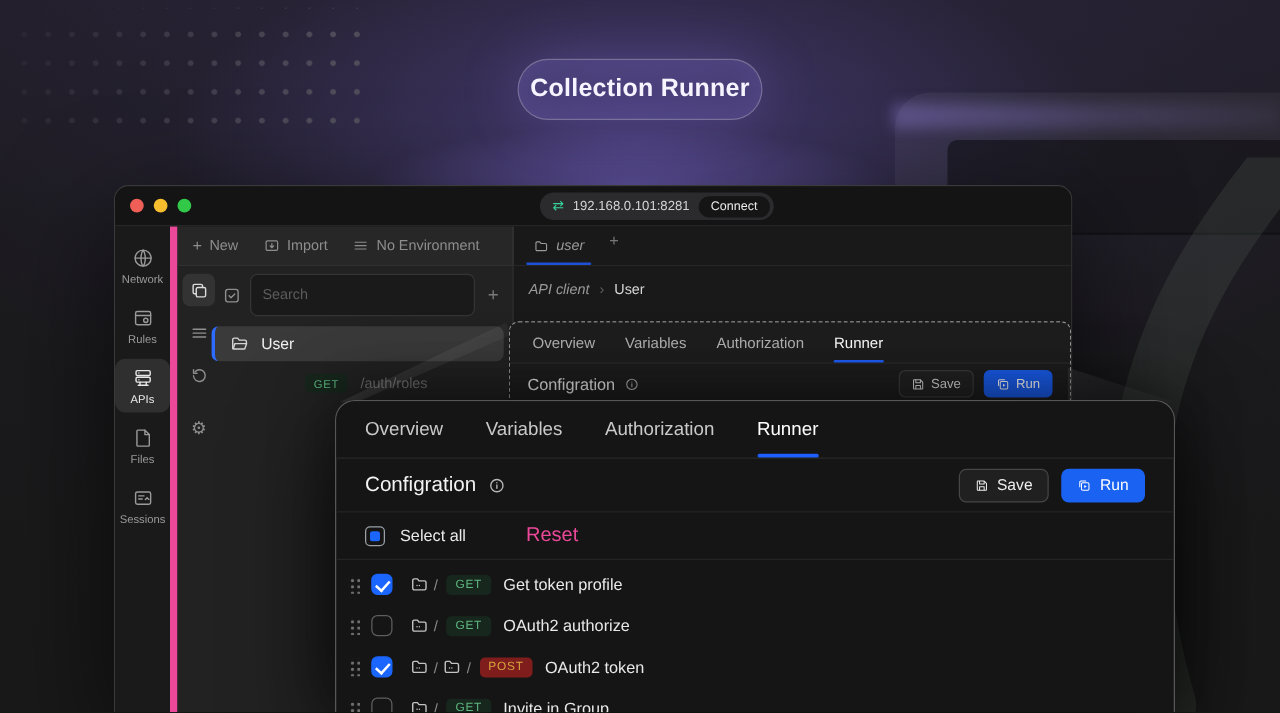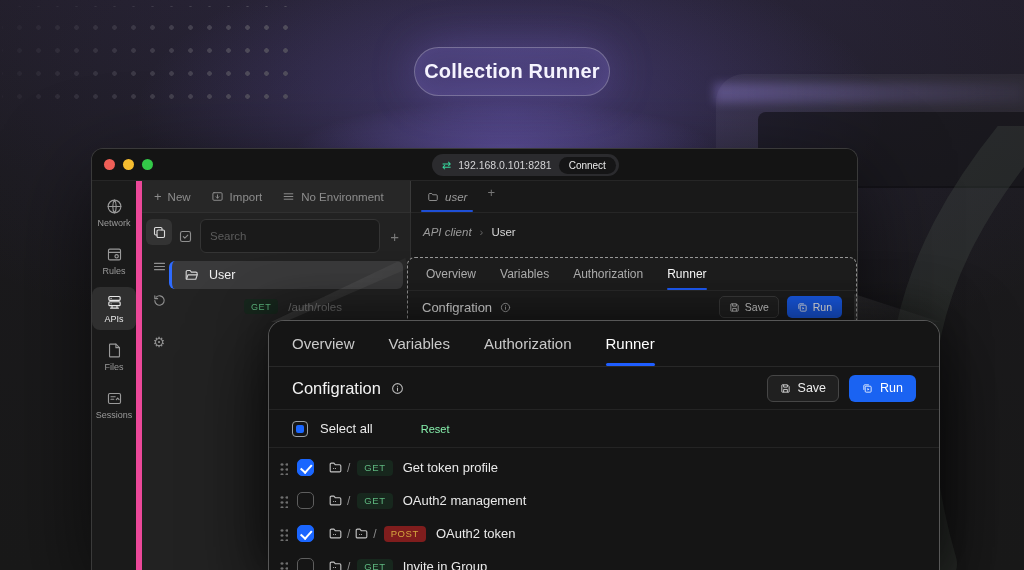--- a/index.html
+++ b/index.html
@@ -166,21 +166,21 @@
   .save-btn { gap:7px; height:27px; padding:0 12px; background:#202020;
     border:1px solid #464646; color:#ececec; font-size:12.5px; border-radius:6px; }
   .run-btn { gap:7px; height:27px; padding:0 13px; background:#1a63f2; color:#fff;
     font-size:12.5px; border-radius:6px; margin-left:10px; }
   .selectall-row { display:flex; align-items:center; height:38px; padding:0 23px;
     border-bottom:1px solid #242424; }
   .cbx-ind { width:16px; height:16px; border:1.5px solid #9aa0a6; border-radius:4px;
     display:flex; align-items:center; justify-content:center; }
   .cbx-ind::after { content:""; width:8px; height:8px; background:#1a66ff; border-radius:2px; }
   .selectall-label { color:#eaeaea; font-size:13px; margin-left:12px; }
-  .reset-label { color:#86efac; font-size:11px; margin-left:48px; }
+  .reset-label { color:#ec4899; font-size:16px; margin-left:48px; }
   .req-list { padding-top:3px; }
   .req-row { height:33px; display:flex; align-items:center; padding-left:10px; }
   .drag-handle { width:9px; height:14px; margin-right:9px;
     background-image:radial-gradient(circle, #6f6f6f 1.1px, transparent 1.5px);
     background-size:5px 5px; background-position:0.5px 1px; }
   .cbx { width:17px; height:17px; border:1.5px solid #5e5e5e; border-radius:5px;
     margin-right:14px; position:relative; background:transparent; }
   .cbx.on { background:#1a66ff; border-color:#1a66ff; }
   .cbx.on::after { content:""; position:absolute; left:5px; top:2px; width:4.5px; height:8.5px;
     border-right:2px solid #fff; border-bottom:2px solid #fff; transform:rotate(42deg); }
@@ -455,21 +455,21 @@
         <span class="drag-handle"></span>
         <span class="cbx"></span>
         <span class="req-folders">
           <svg viewBox="0 0 24 24" fill="none" stroke="currentColor" stroke-width="1.8" stroke-linejoin="round">
               <path d="M3.5 7a2 2 0 0 1 2-2h4l2 2.5h7a2 2 0 0 1 2 2V17a2 2 0 0 1-2 2h-13a2 2 0 0 1-2-2z"></path>
               <path d="M9 13.5h.01M12 13.5h.01" stroke-linecap="round"></path>
             </svg>
           <span class="slash">/</span>
         </span>
         <span class="method-badge m-get">GET</span>
-        <span class="req-name">OAuth2 management</span>
+        <span class="req-name">OAuth2 authorize</span>
       </div>
 
       <div class="req-row">
         <span class="drag-handle"></span>
         <span class="cbx on"></span>
         <span class="req-folders">
           <svg viewBox="0 0 24 24" fill="none" stroke="currentColor" stroke-width="1.8" stroke-linejoin="round">
               <path d="M3.5 7a2 2 0 0 1 2-2h4l2 2.5h7a2 2 0 0 1 2 2V17a2 2 0 0 1-2 2h-13a2 2 0 0 1-2-2z"></path>
               <path d="M9 13.5h.01M12 13.5h.01" stroke-linecap="round"></path>
             </svg>

